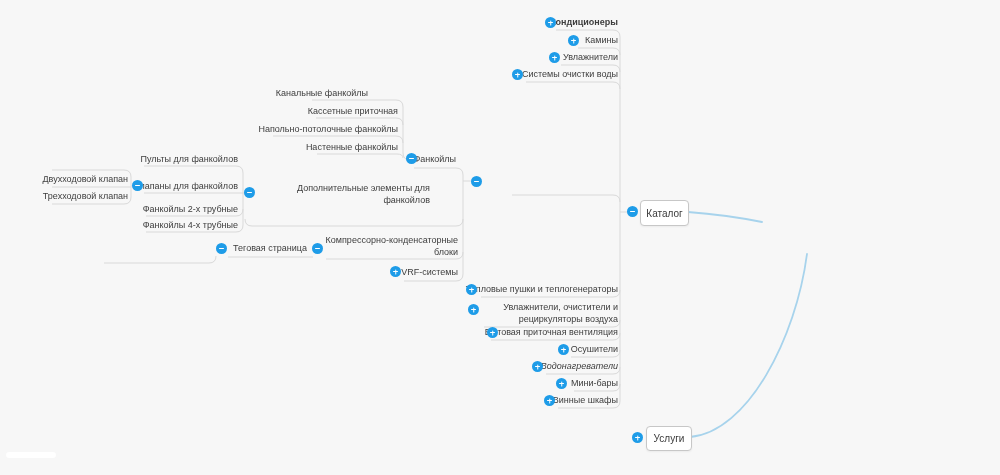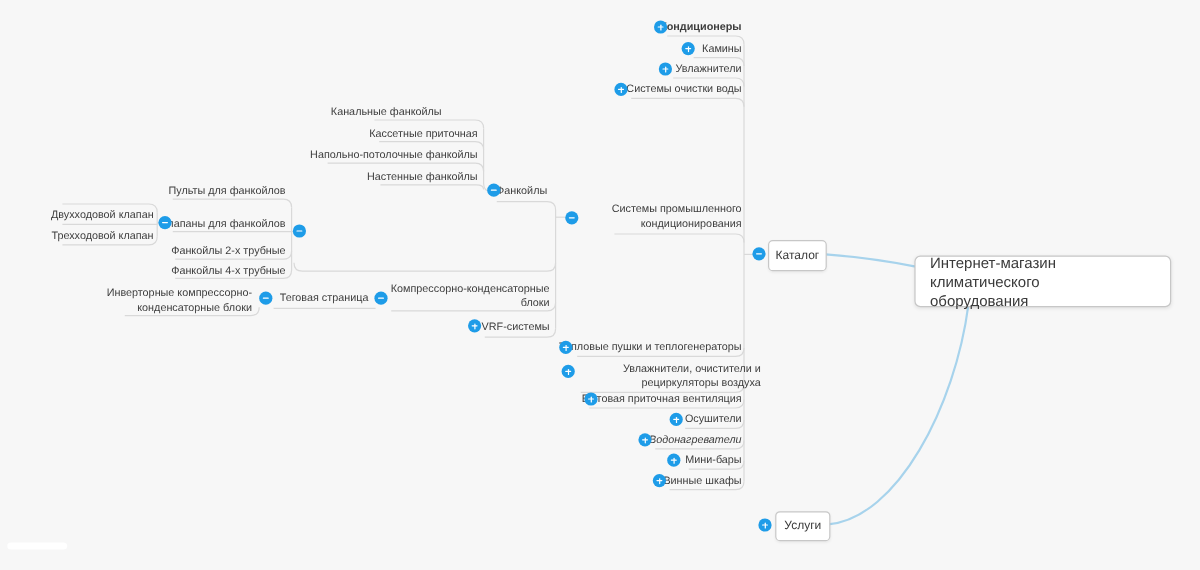--- a/index.html
+++ b/index.html
@@ -75,22 +75,20 @@
 
       <path d="M228,257 H313"></path>
       <path d="M104,263 H209 Q216,263 216,256"></path>
     </g>
     <g stroke="#a7d3ec" stroke-width="1.8" fill="none" stroke-linecap="round">
       <path d="M688,212 C715,214 742,218 762,222"></path>
       <path d="M690,437 C748,432 796,338 807,254"></path>
     </g>
   </svg>
 
-  <div class="box root" style="left:762px;top:213px;">Интернет-магазин климатического
-оборудования</div>
 
   <div class="box small" style="left:640px;top:200px;width:47px;height:24px;">Каталог</div>
   <div class="tg" style="left:627px;top:206px;">
       <span class="h"></span>
     </div>
 
   <div class="box small" style="left:646px;top:426px;width:44px;height:23px;">Услуги</div>
   <div class="tg" style="left:632px;top:432px;">
       <span class="h"></span>
       <span class="v"></span>
@@ -113,33 +111,31 @@
       <span class="h"></span>
       <span class="v"></span>
     </div>
 
   <div class="lbl" style="right:382px;top:68px;">Системы очистки воды</div>
   <div class="tg" style="left:512px;top:69px;">
       <span class="h"></span>
       <span class="v"></span>
     </div>
 
-  <div class="lbl wrap" style="right:382px;top:168px;">Системы промышленного
-кондиционирования</div>
   <div class="tg" style="left:471px;top:176px;">
       <span class="h"></span>
     </div>
 
   <div class="lbl" style="right:382px;top:283px;">Тепловые пушки и теплогенераторы</div>
   <div class="tg" style="left:466px;top:284px;">
       <span class="h"></span>
       <span class="v"></span>
     </div>
 
-  <div class="lbl wrap" style="right:366px;top:301px;text-align:right;">Увлажнители, очистители и
+  <div class="lbl wrap" style="right:382px;top:301px;text-align:right;">Увлажнители, очистители и
 рециркуляторы воздуха</div>
   <div class="tg" style="left:468px;top:304px;">
       <span class="h"></span>
       <span class="v"></span>
     </div>
 
   <div class="lbl" style="right:382px;top:326px;">Бытовая приточная вентиляция</div>
   <div class="tg" style="left:487px;top:327px;">
       <span class="h"></span>
       <span class="v"></span>
@@ -167,20 +163,22 @@
   <div class="tg" style="left:544px;top:395px;">
       <span class="h"></span>
       <span class="v"></span>
     </div>
 
   <div class="lbl" style="right:544px;top:153px;">Фанкойлы</div>
   <div class="tg" style="left:406px;top:153px;">
       <span class="h"></span>
     </div>
 
+  <div class="lbl wrap" style="right:570px;top:182px;">Дополнительные элементы для
+фанкойлов</div>
   <div class="tg" style="left:244px;top:187px;">
       <span class="h"></span>
     </div>
 
   <div class="lbl wrap" style="right:542px;top:234px;">Компрессорно-конденсаторные
 блоки</div>
   <div class="tg" style="left:312px;top:243px;">
       <span class="h"></span>
     </div>
 
@@ -204,18 +202,16 @@
   <div class="lbl" style="right:762px;top:219px;">Фанкойлы 4-х трубные</div>
 
   <div class="lbl" style="right:872px;top:173px;">Двухходовой клапан</div>
   <div class="lbl" style="right:872px;top:190px;">Трехходовой клапан</div>
 
   <div class="lbl" style="right:693px;top:242px;">Теговая страница</div>
   <div class="tg" style="left:216px;top:243px;">
       <span class="h"></span>
     </div>
 
-  <div class="lbl wrap" style="right:790px;top:238px;">Инверторные компрессорно-
-конденсаторные блоки</div>
 
   <div class="scrollbar"></div>
 
 </div>
 
 </body></html>

